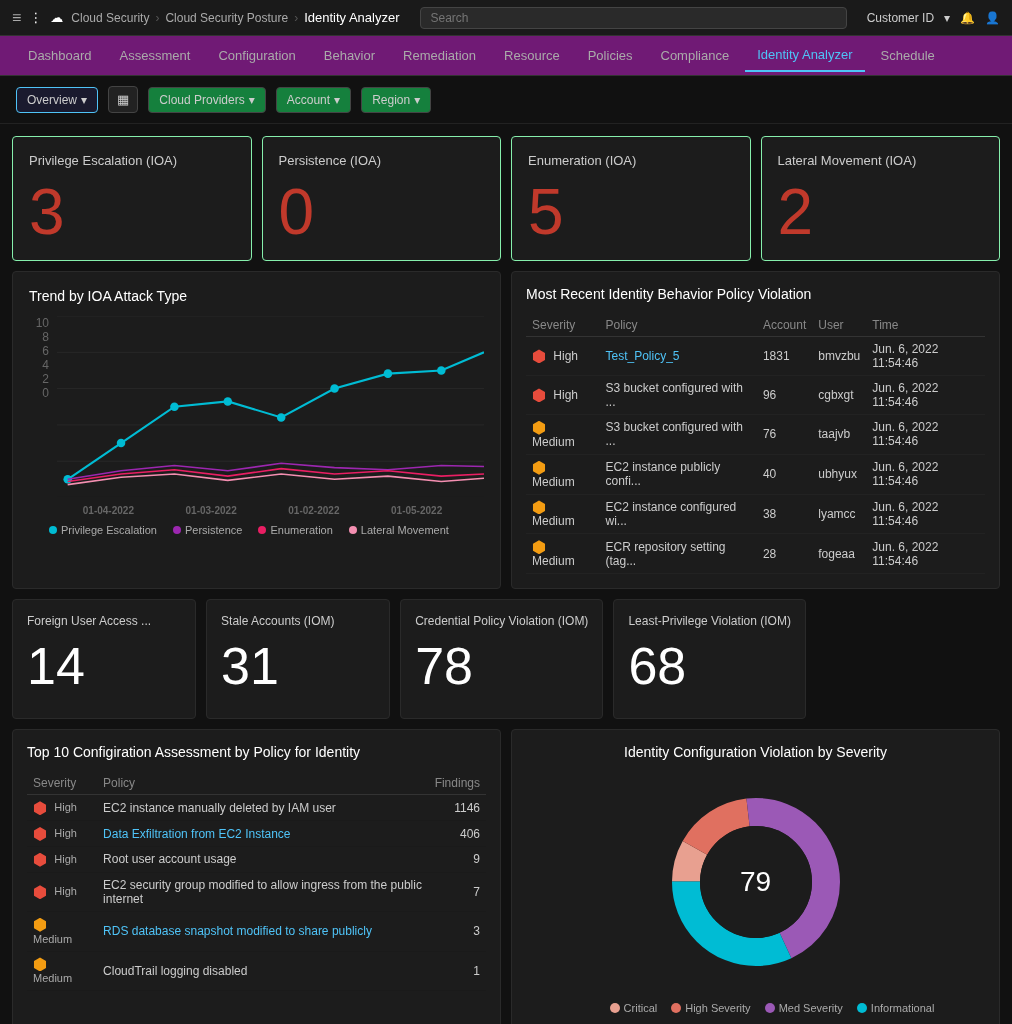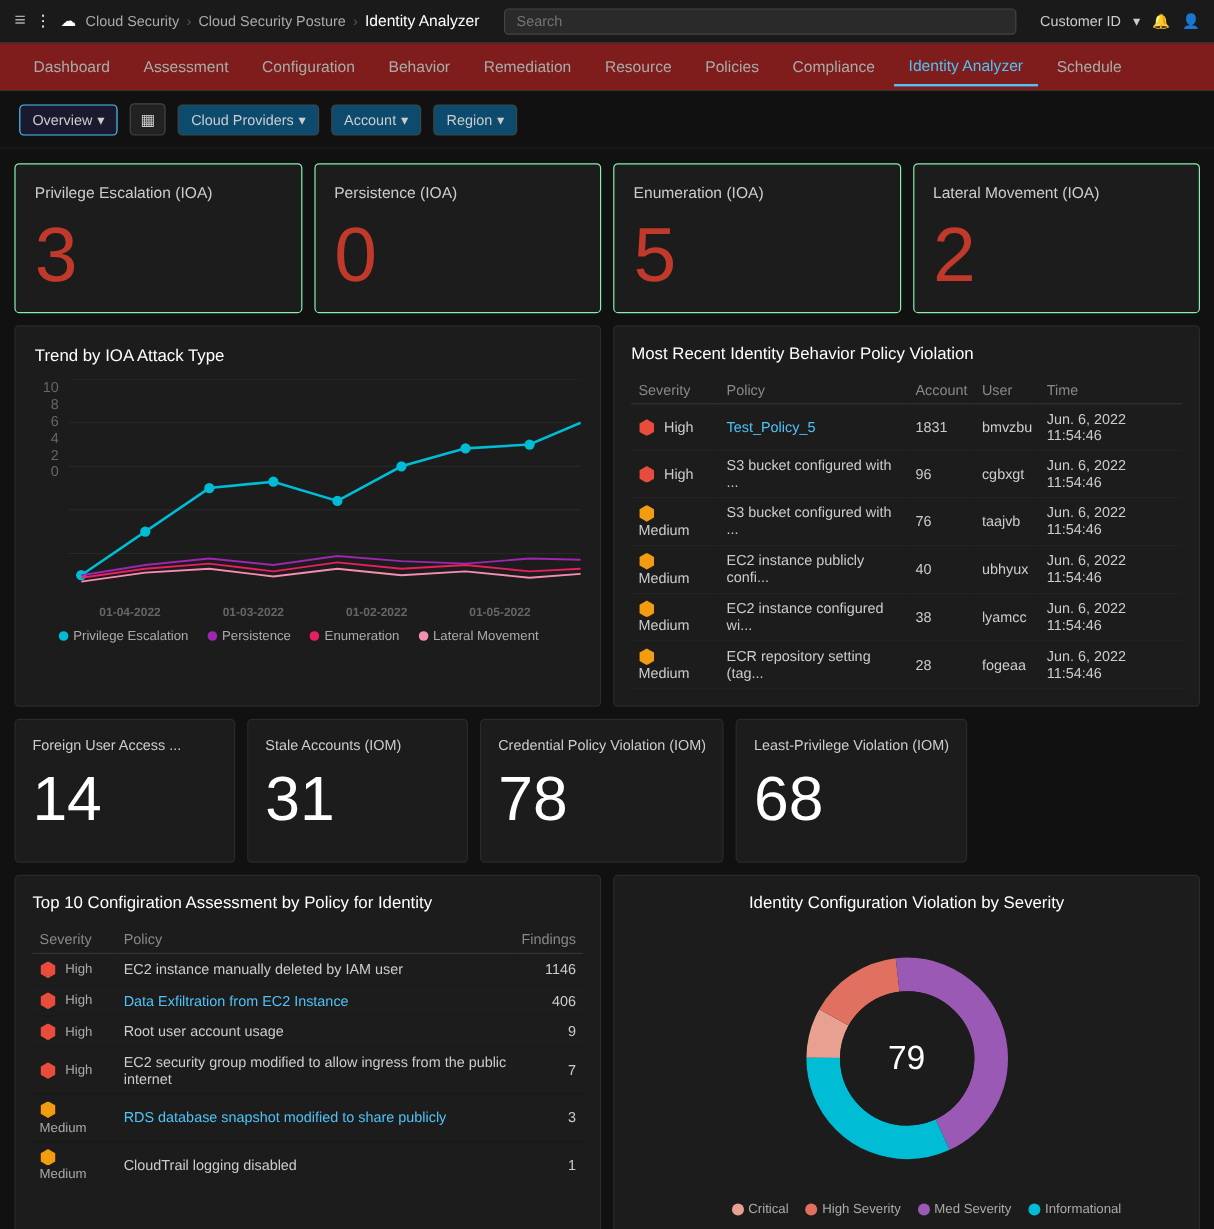--- a/index.html
+++ b/index.html
@@ -9,27 +9,27 @@
     .topbar { background: #1a1a1a; display: flex; align-items: center; padding: 0 12px; height: 36px; border-bottom: 1px solid #333; gap: 8px; }
     .topbar-left { display: flex; align-items: flex-end; gap: 6px; font-size: 12px; color: #aaa; }
     .topbar-sep { color: #555; }
     .topbar-title { color: #fff; font-size: 13px; }
     .topbar-search { flex: 1; margin: 0 12px; }
     .topbar-search input { width: 100%; background: #2a2a2a; border: 1px solid #444; border-radius: 4px; color: #ccc; padding: 3px 10px; font-size: 12px; outline: none; }
     .topbar-right { display: flex; align-items: center; gap: 10px; font-size: 12px; color: #ccc; }
     .hamburger { color: #aaa; font-size: 16px; cursor: pointer; }
 
     
-    .mainnav { background: #7f1d1d; display: flex; align-items: center; padding: 0 16px; height: 40px; border-bottom: 1px solid #333; gap: 4px; }
+    .mainnav { background: #701a75; display: flex; align-items: center; padding: 0 16px; height: 40px; border-bottom: 1px solid #333; gap: 4px; }
     .mainnav-item { padding: 8px 12px; color: #aaa; cursor: pointer; font-size: 13px; white-space: nowrap; }
     .mainnav-item.active { color: #4fc3f7; border-bottom: 2px solid #4fc3f7; }
 
     
     .filterbar { background: #111; padding: 10px 16px; display: flex; align-items: center; gap: 10px; border-bottom: 1px solid #222; }
-    .filter-btn { background: #0c4a6e; border: 1px solid #444; border-radius: 4px; color: #ccc; padding: 5px 10px; cursor: pointer; font-size: 12px; display: flex; align-items: center; gap: 4px; }
+    .filter-btn { background: #15803d; border: 1px solid #444; border-radius: 4px; color: #ccc; padding: 5px 10px; cursor: pointer; font-size: 12px; display: flex; align-items: center; gap: 4px; }
     .filter-btn.active { background: #1a1a2e; border-color: #4fc3f7; }
     .grid-icon { background: #222; border: 1px solid #444; border-radius: 4px; padding: 5px 8px; cursor: pointer; color: #ccc; }
 
     
     .content { background: #111; padding: 12px; }
 
     
     .ioa-row { display: grid; grid-template-columns: 1fr 1fr 1fr 1fr; gap: 10px; margin-bottom: 10px; }
     .ioa-card { background: #1c1c1c; border: 1px solid #86efac; border-radius: 4px; padding: 16px; min-height: 120px; }
     .ioa-card-title { color: #ccc; font-size: 13px; margin-bottom: 12px; }

